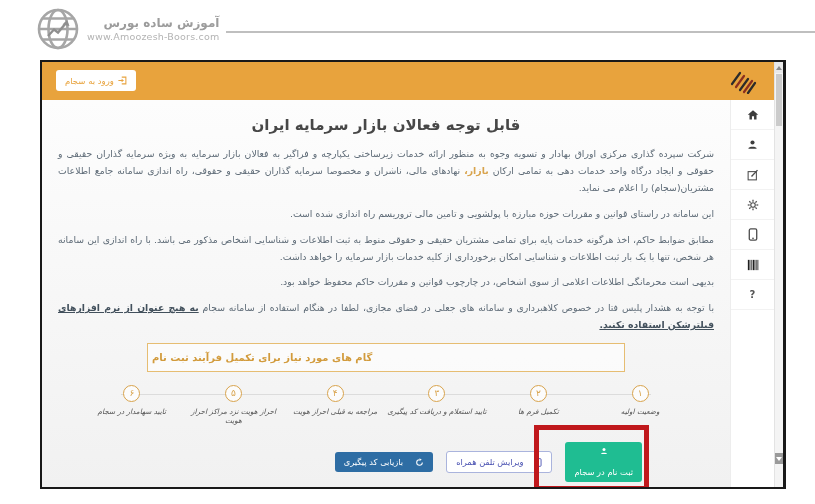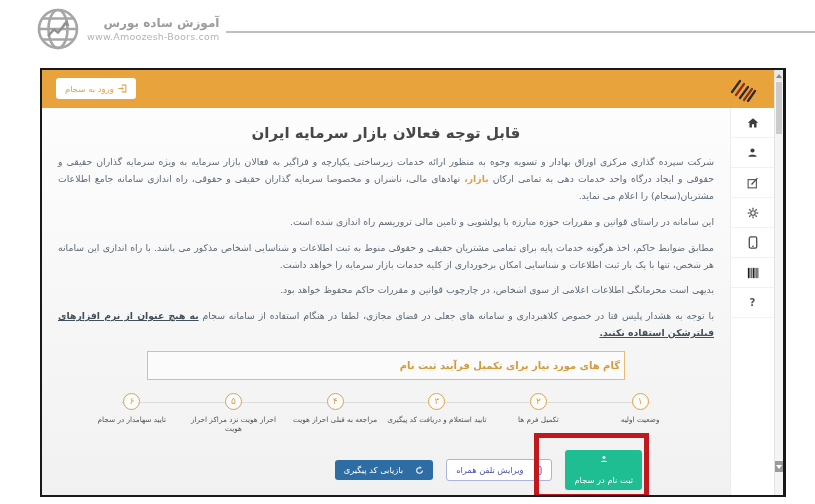--- a/index.html
+++ b/index.html
@@ -13,21 +13,21 @@
   
   .site-logo{position:absolute;left:36px;top:7px;display:flex;align-items:center;gap:7px;}
   .site-logo .globe{width:44px;height:44px;}
   .site-logo-txt{display:flex;flex-direction:column;align-items:flex-end;}
   .site-logo-title{font-size:12px;font-weight:bold;color:var(--logo-gray);direction:rtl;line-height:1.2;}
   .site-logo-url{font-size:9.5px;color:#b3b3b3;letter-spacing:.2px;}
   .top-rule{position:absolute;left:226px;right:0;top:31px;height:2px;background:#bfbfbf;}
 
   
   .frame{position:absolute;left:40px;top:60px;width:746px;height:429px;background:#fff;
-         border:2px solid #191919;border-right-width:3px;overflow:hidden;margin-top:8px;}
+         border:2px solid #191919;border-right-width:3px;overflow:hidden;}
 
   
   .vscroll{position:absolute;top:0;right:0;bottom:0;width:9px;background:#f4f4f4;border-left:1px solid #e3e3e3;}
   .scroll-up{position:absolute;top:0;left:0;right:0;height:11px;background:#e9e9e9;display:flex;align-items:center;justify-content:center;}
   .scroll-up i{width:0;height:0;border-left:3px solid transparent;border-right:3px solid transparent;border-bottom:4px solid #8b8b8b;}
   .scroll-thumb{position:absolute;top:12px;left:1px;right:1px;height:52px;background:#cbcbcb;}
   .scroll-down{position:absolute;top:391px;left:0;right:0;height:11px;background:#9a9a9a;display:flex;align-items:center;justify-content:center;}
   .scroll-down i{width:0;height:0;border-left:3px solid transparent;border-right:3px solid transparent;border-top:4px solid #fff;}
 
   
@@ -44,28 +44,28 @@
 
   
   .content{position:absolute;top:38px;left:0;right:53px;bottom:0;direction:rtl;
            background:linear-gradient(#fdfdfd,#f1f1f1);padding:10px 16px 0;}
   .page-title{text-align:center;font-size:15px;font-weight:bold;color:#474747;margin:6px 0 12px;}
   .content p{font-size:9.3px;line-height:1.82;color:var(--body-text);text-align:justify;margin-bottom:9px;}
   .hl-word{color:var(--step-orange);font-weight:bold;}
   .warn-bold{font-weight:bold;text-decoration:underline;color:#42505c;}
 
   .steps-box{width:478px;margin:6px auto 13px;border:1px solid var(--box-orange);color:var(--box-orange-text);
-             text-align:right;font-size:10px;font-weight:bold;padding:8px 4px;background:rgba(255,255,255,.55);}
+             text-align:left;font-size:10px;font-weight:bold;padding:8px 4px;background:rgba(255,255,255,.55);}
 
   .stepper{position:relative;width:610px;margin:0 auto;display:flex;}
   .step-line{position:absolute;top:9px;right:40px;left:40px;height:1px;background:#dcdcdc;}
   .step{flex:1;text-align:center;position:relative;z-index:1;}
   .step-circle{width:17px;height:17px;border:1px solid var(--step-orange);border-radius:50%;background:#fcfcfc;
                color:var(--step-orange);font-size:9px;line-height:15px;margin:0 auto;text-align:center;}
-  .step-label{font-size:7.3px;color:#565656;margin-top:5px;line-height:1.25;}
+  .step-label{font-size:7.3px;color:#565656;margin-top:5px;line-height:1.25;font-style:italic;}
 
   .btn-row{display:flex;align-items:center;gap:13px;margin:17px 72px 0 0;}
   .btn{font-size:8.3px;padding:5px 9px;border-radius:3px;border:none;color:#fff;display:flex;align-items:center;gap:12px;direction:rtl;cursor:pointer;white-space:nowrap;}
   .btn-green{background:var(--green);flex-direction:column;}
   .btn-indigo{background:var(--indigo);}
   .btn-outline{background:#fff;border:1px solid #aab4dd;color:var(--indigo);}
   .btn-blue{background:var(--blue);}
   .red-wrap{position:relative;}
   .red-box{position:absolute;top:-17px;bottom:-9px;right:-7px;left:-31px;border:5px solid var(--red);z-index:6;pointer-events:none;}
 </style>

